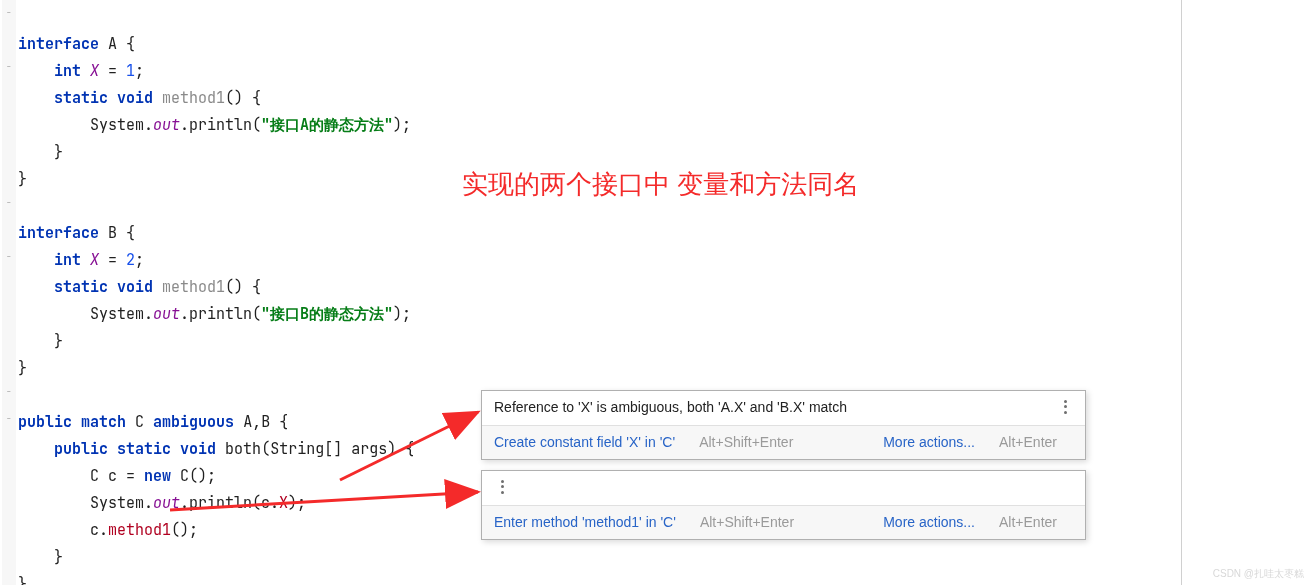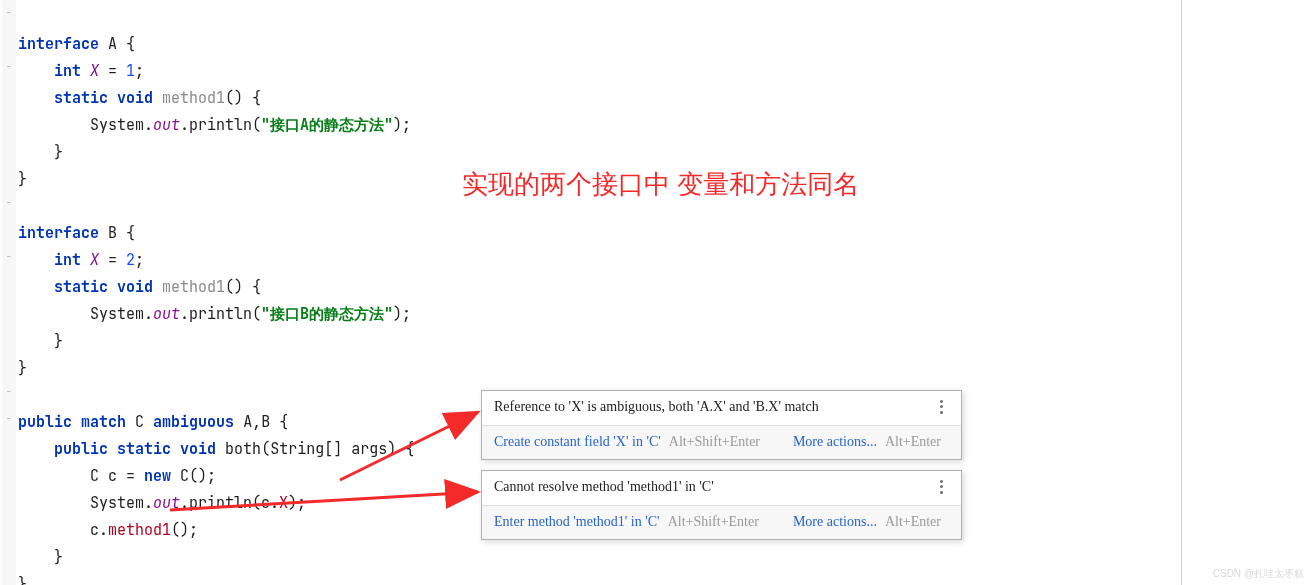--- a/index.html
+++ b/index.html
@@ -47,38 +47,38 @@
   position: absolute;
   color: #f42a2a;
   font-family: "Microsoft YaHei", sans-serif;
   font-size: 26px;
 }
 .tooltip {
   position: absolute;
   background: #f7f7f7;
   border: 1px solid #b0b0b0;
   box-shadow: 2px 2px 6px rgba(0,0,0,0.15);
-  font-family: Liberation Serif, serif;
+  font-family: Liberation Sans, sans-serif;
   font-size: 14px;
-  width: 481px;
+  width: 605px;
 }
 .tooltip .msg {
   padding: 8px 12px 10px 12px;
   background: #ffffff;
   color: #222;
   border-bottom: 1px solid #e0e0e0;
   display: flex;
   justify-content: space-between;
   align-items: center;
 }
 .tooltip .actions {
-  padding: 8px 20px 9px 12px;
+  padding: 8px 28px 9px 12px;
   display: flex;
   align-items: center;
-  gap: 8px;
+  gap: 24px;
 }
 .tooltip .link { color: #2864c7; cursor: pointer; }
 .tooltip .shortcut { color: #9a9a9a; }
 .dots-icon {
   width: 16px; height: 16px;
   display: inline-flex;
   flex-direction: column;
   justify-content: space-around;
   align-items: center;
   cursor: pointer;
@@ -175,21 +175,20 @@
     <span class="link">Create constant field 'X' in 'C'</span>
     <span class="shortcut">Alt+Shift+Enter</span>
     <span style="flex:1"></span>
     <span class="link">More actions...</span>
     <span class="shortcut">Alt+Enter</span>
   </div>
 </div>
 
 <div class="tooltip" style="left:481px; top:470px;">
   <div class="msg">
-    <span>Cannot resolve method 'method1' in 'C'</span>
     <span class="dots-icon">
         <span></span>
         <span></span>
         <span></span>
       </span>
   </div>
   <div class="actions">
     <span class="link">Enter method 'method1' in 'C'</span>
     <span class="shortcut">Alt+Shift+Enter</span>
     <span style="flex:1"></span>

